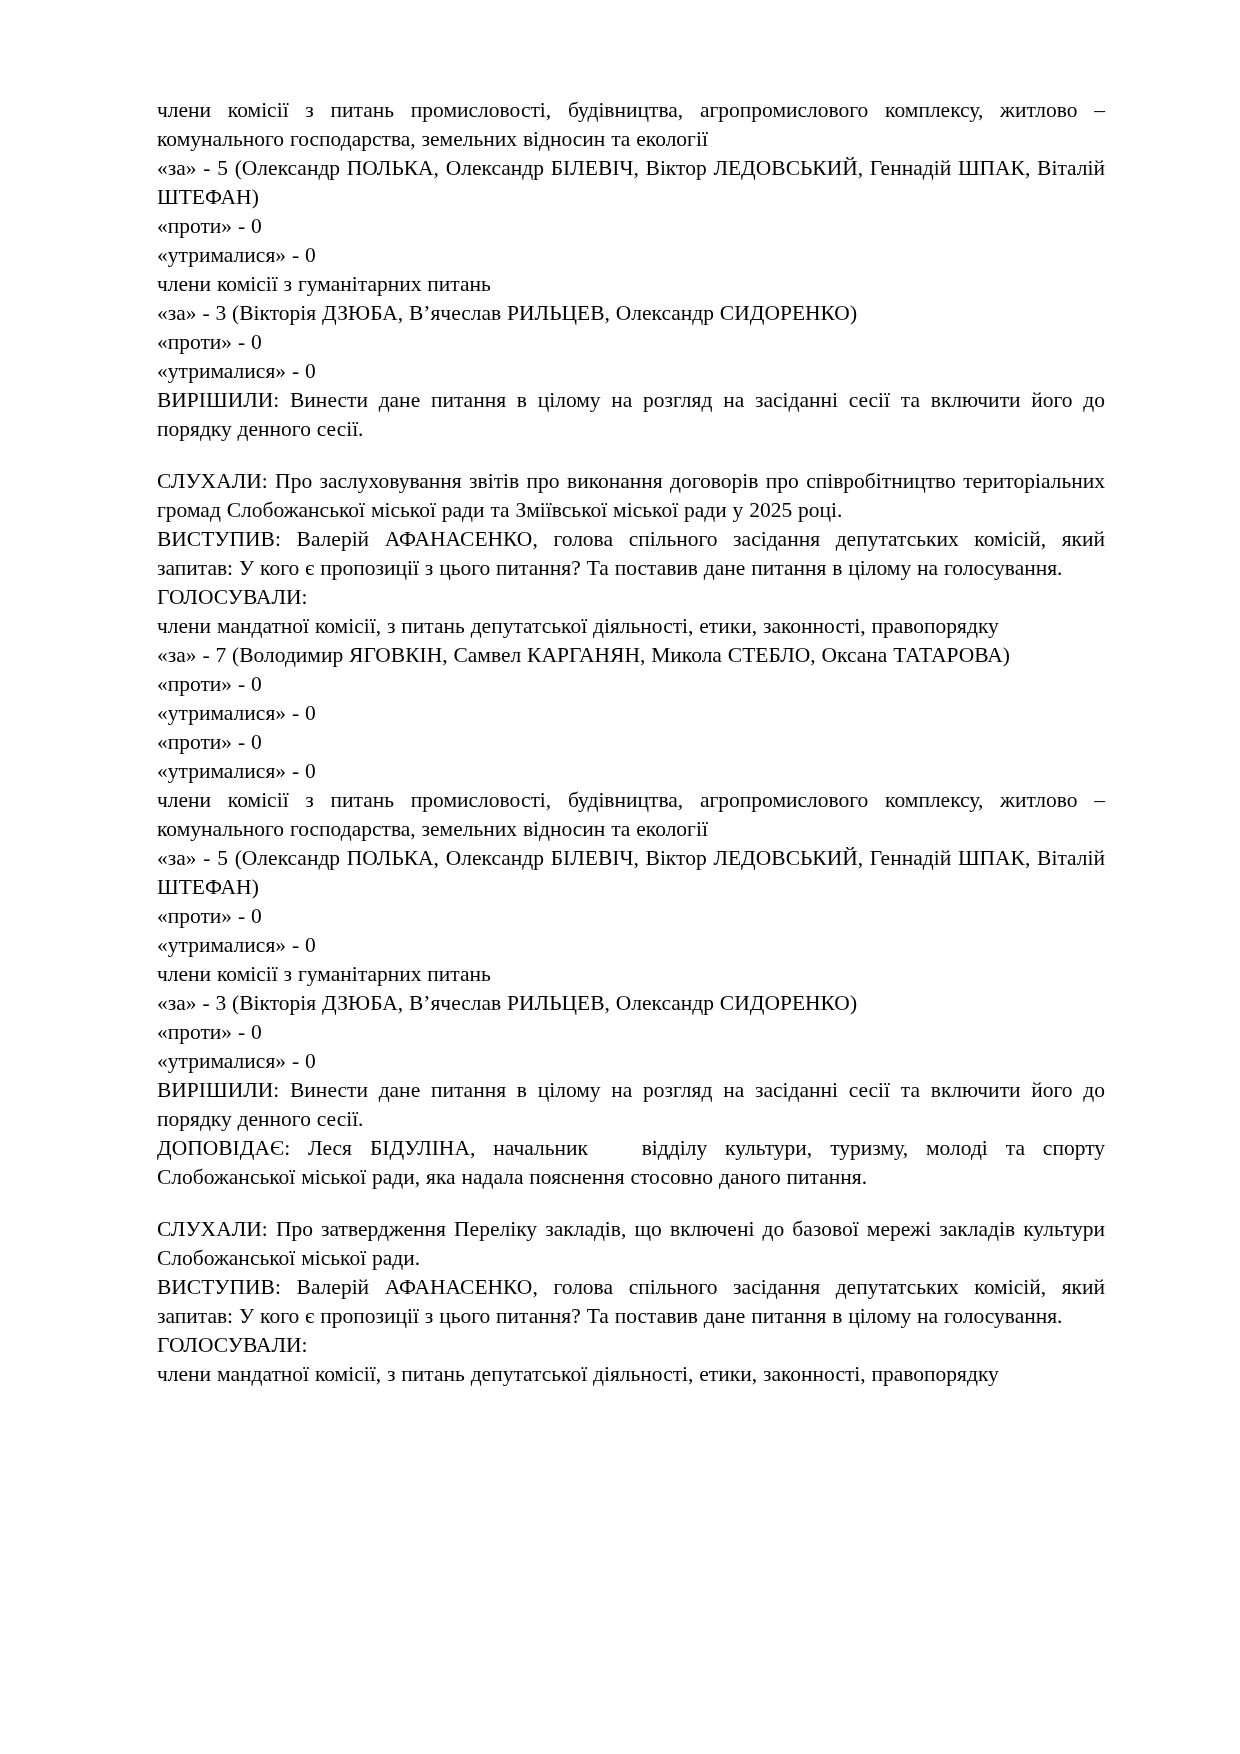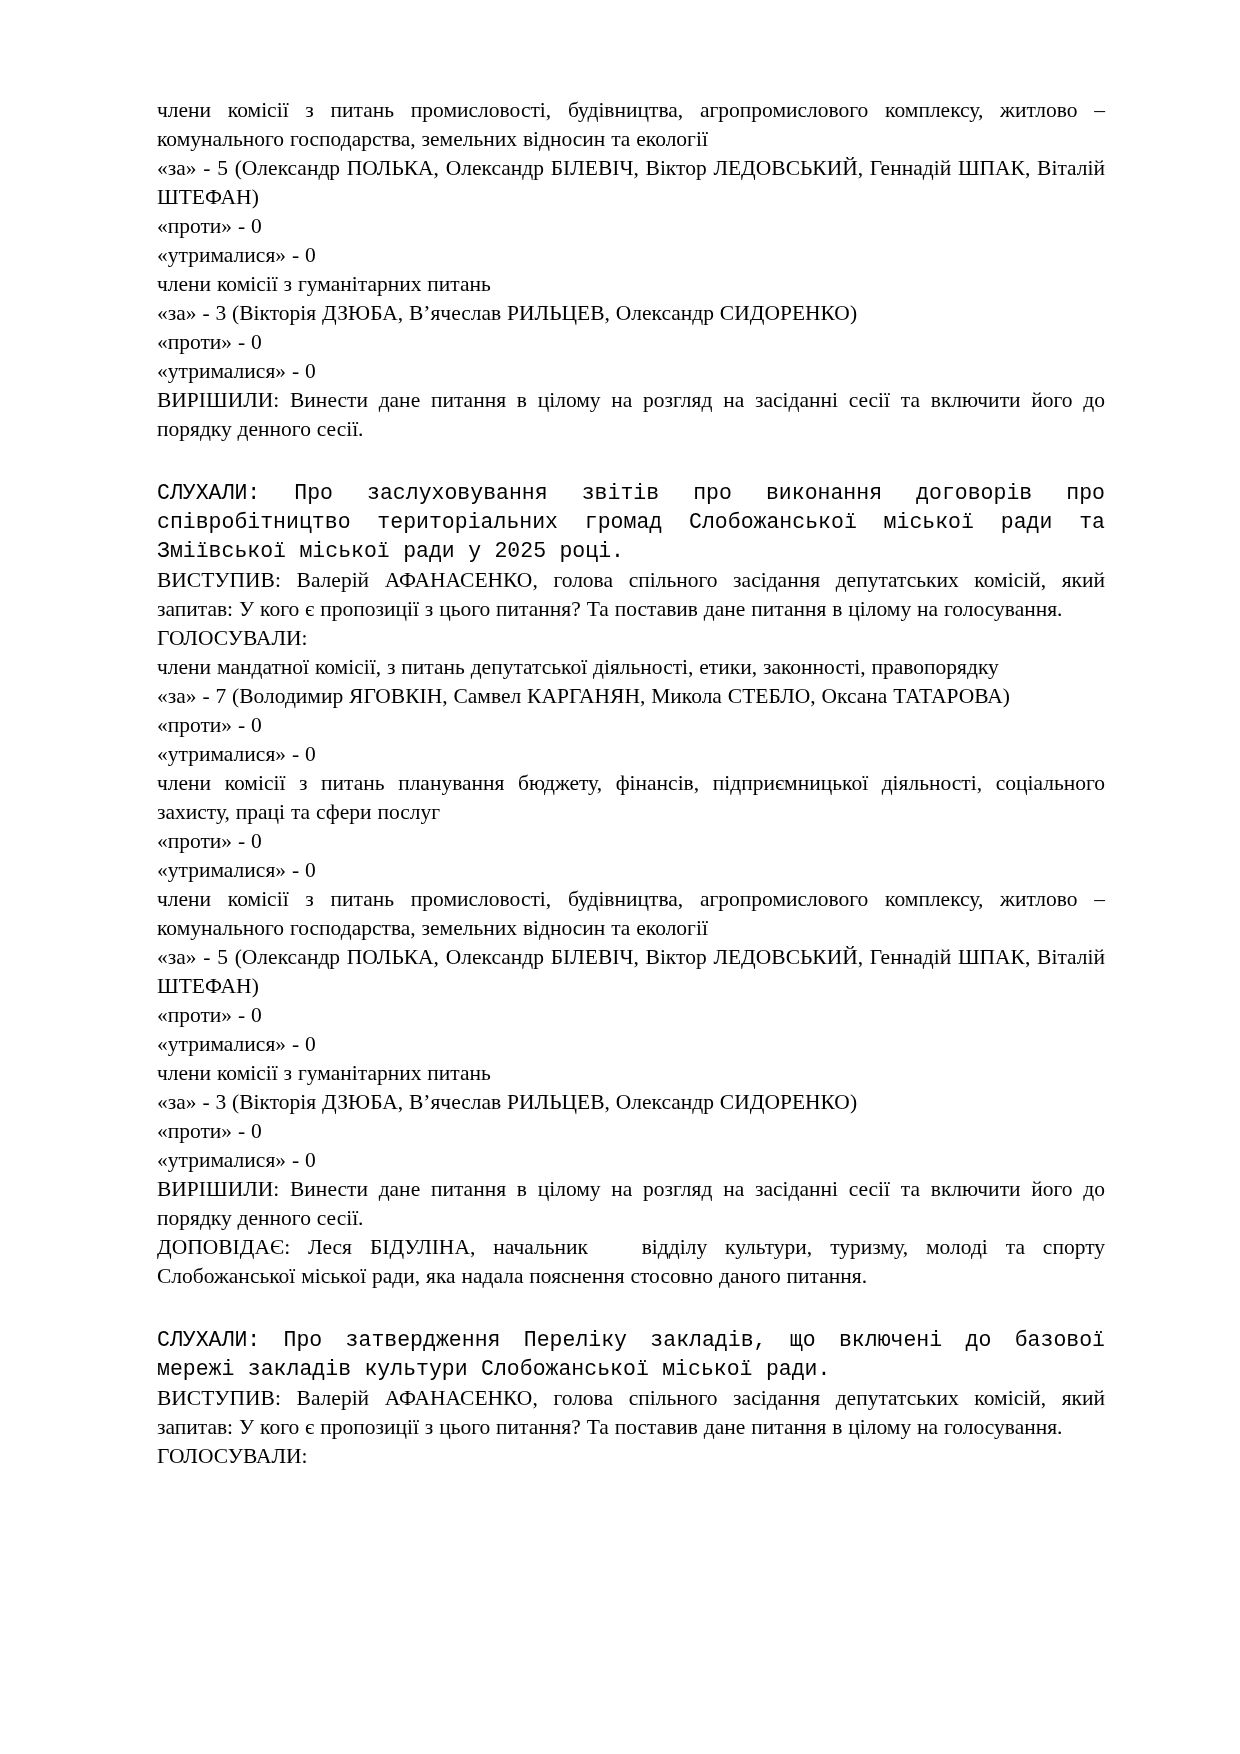--- a/index.html
+++ b/index.html
@@ -25,22 +25,21 @@
   .para {
     margin: 0;
     padding: 0;
     font-size: 21.5px;
     line-height: 29px;
     text-align: justify;
     white-space: pre-wrap;
     word-spacing: 0.5px;
   }
   .para.gap {
-    margin-top: 35px;
-    font-family: Liberation Mono, monospace;
+    margin-top: 23px;
   }
 </style>
 </head>
 <body>
 
 <div class="page">
   <div class="text-block">
       <p class="para">члени комісії з питань промисловості, будівництва, агропромислового комплексу, житлово – комунального господарства, земельних відносин та екології</p>
       <p class="para">«за» - 5 (Олександр ПОЛЬКА, Олександр БІЛЕВІЧ, Віктор ЛЕДОВСЬКИЙ, Геннадій ШПАК, Віталій ШТЕФАН)</p>
       <p class="para">«проти» - 0</p>
@@ -50,21 +49,20 @@
       <p class="para">«проти» - 0</p>
       <p class="para">«утрималися» - 0</p>
       <p class="para">ВИРІШИЛИ: Винести дане питання в цілому на розгляд на засіданні сесії та включити його до порядку денного сесії.</p>
       <p class="para gap">СЛУХАЛИ: Про заслуховування звітів про виконання договорів про співробітництво територіальних громад Слобожанської міської ради та Зміївської міської ради у 2025 році.</p>
       <p class="para">ВИСТУПИВ: Валерій АФАНАСЕНКО, голова спільного засідання депутатських комісій, який запитав: У кого є пропозиції з цього питання? Та поставив дане питання в цілому на голосування.</p>
       <p class="para">ГОЛОСУВАЛИ:</p>
       <p class="para">члени мандатної комісії, з питань депутатської діяльності, етики, законності, правопорядку</p>
       <p class="para">«за» - 7 (Володимир ЯГОВКІН, Самвел КАРГАНЯН, Микола СТЕБЛО, Оксана ТАТАРОВА)</p>
       <p class="para">«проти» - 0</p>
       <p class="para">«утрималися» - 0</p>
-      <p class="para">члени комісії з питань планування бюджету, фінансів, підприємницької діяльності, соціального захисту, праці та сфери послуг</p>
       <p class="para">«проти» - 0</p>
       <p class="para">«утрималися» - 0</p>
       <p class="para">члени комісії з питань промисловості, будівництва, агропромислового комплексу, житлово – комунального господарства, земельних відносин та екології</p>
       <p class="para">«за» - 5 (Олександр ПОЛЬКА, Олександр БІЛЕВІЧ, Віктор ЛЕДОВСЬКИЙ, Геннадій ШПАК, Віталій ШТЕФАН)</p>
       <p class="para">«проти» - 0</p>
       <p class="para">«утрималися» - 0</p>
       <p class="para">члени комісії з гуманітарних питань</p>
       <p class="para">«за» - 3 (Вікторія ДЗЮБА, В’ячеслав РИЛЬЦЕВ, Олександр СИДОРЕНКО)</p>
       <p class="para">«проти» - 0</p>
       <p class="para">«утрималися» - 0</p>

